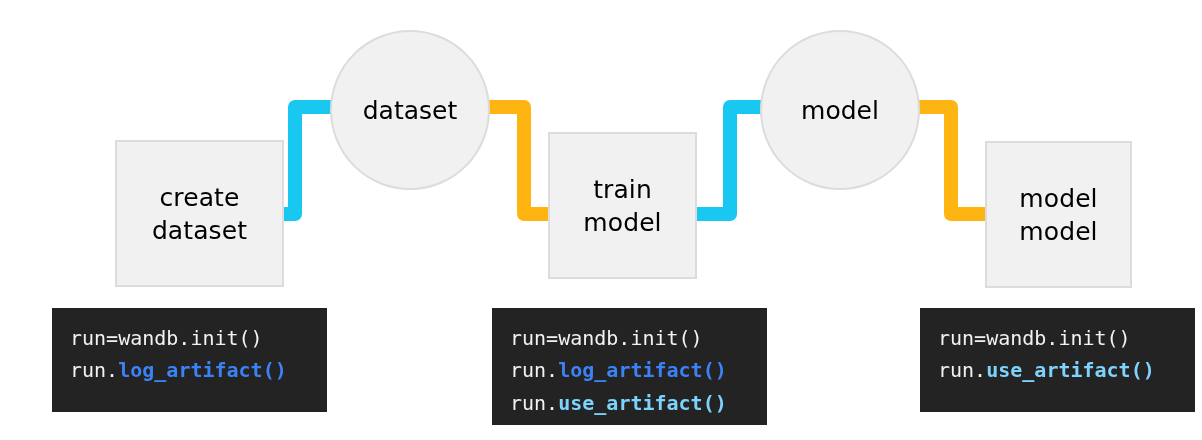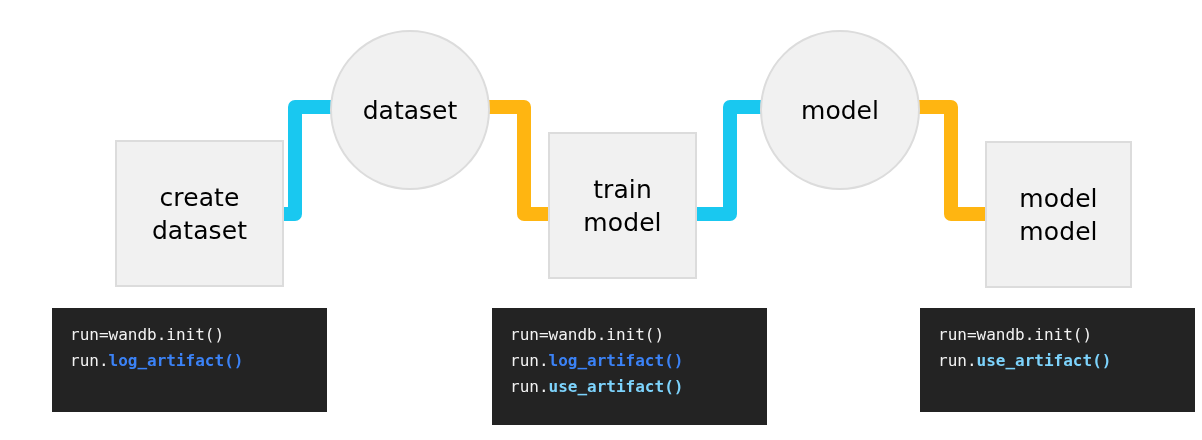--- a/index.html
+++ b/index.html
@@ -53,21 +53,21 @@
     color: #000000;
     font-size: 25px;
     z-index: 3;
   }
   .code-block {
     position: absolute;
     box-sizing: border-box;
     background: #232323;
     color: #f2f2f2;
     font-family: "DejaVu Sans Mono", "Liberation Mono", monospace;
-    font-size: 16px;
+    font-size: 20px;
     line-height: 1.62;
     padding: 14px 18px 14px 18px;
     z-index: 4;
     white-space: pre;
   }
   .code-line { display: block; }
   .tok-plain { color: #f2f2f2; }
   .tok-cyan  { color: #3b82f6; font-weight: bold; }
   .tok-amber { color: #7dd3fc; font-weight: bold; }
 </style>

